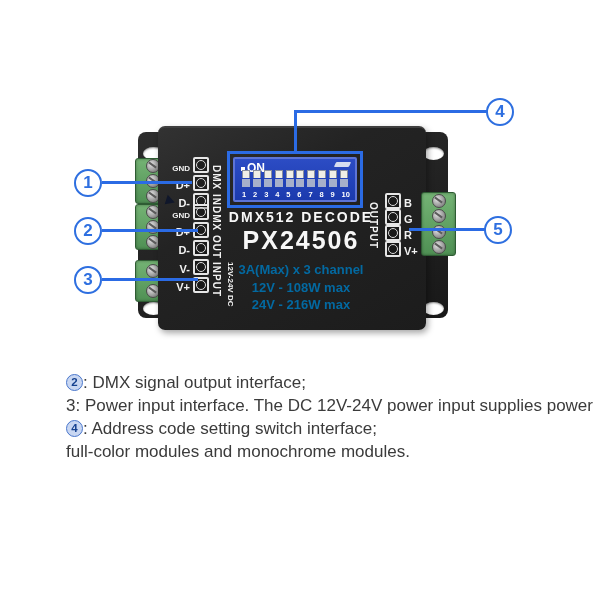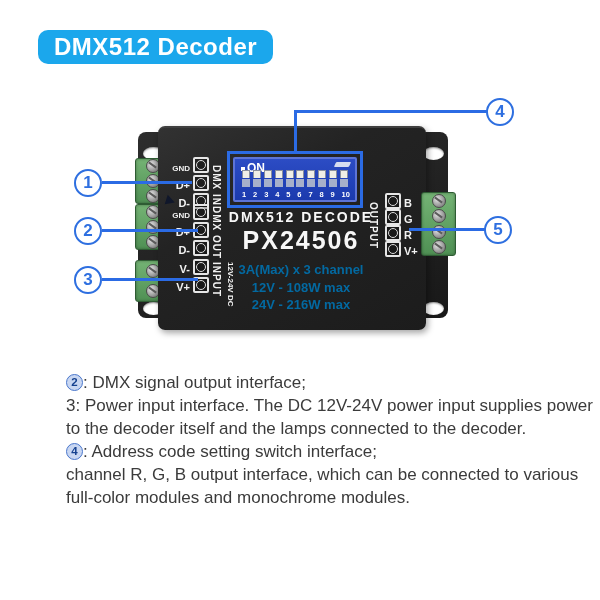--- a/index.html
+++ b/index.html
@@ -83,21 +83,20 @@
   .dline{height:23px;line-height:23px;white-space:nowrap;}
   .nbadge{display:inline-block;width:17px;height:17px;box-sizing:border-box;border:1px solid #4a77cc;
           border-radius:50%;background:#c9d7f2;color:#15418f;font-size:11.5px;font-weight:bold;
           text-align:center;line-height:15px;vertical-align:2px;}
 </style>
 </head>
 <body>
 
 <div id="stage">
 
-  <div class="badge">DMX512 Decoder</div>
 
   <div>
 
     <div class="plate"></div>
     <div class="hole" style="left:143px;top:147px;"></div>
     <div class="hole" style="left:423px;top:147px;"></div>
     <div class="hole" style="left:143px;top:302px;"></div>
     <div class="hole" style="left:423px;top:302px;"></div>
 
     <div class="tblock" style="left:135px;top:158px;height:44px;">
@@ -282,19 +281,17 @@
 
   <div class="co" style="left:74px;top:169px;">1</div>
   <div class="co" style="left:74px;top:217px;">2</div>
   <div class="co" style="left:74px;top:266px;">3</div>
   <div class="co" style="left:486px;top:98px;">4</div>
   <div class="co" style="left:484px;top:216px;">5</div>
 
   <div class="desc">
     <div class="dline"><span class="nbadge">2</span><span>: DMX signal output interface;</span></div>
     <div class="dline"><span>3: Power input interface. The DC 12V-24V power input supplies power</span></div>
-    <div class="dline"><span>to the decoder itself and the lamps connected to the decoder.</span></div>
     <div class="dline"><span class="nbadge">4</span><span>: Address code setting switch interface;</span></div>
-    <div class="dline"><span>channel R, G, B output interface, which can be connected to various</span></div>
     <div class="dline"><span>full-color modules and monochrome modules.</span></div>
   </div>
 
 </div>
 
 </body></html>

